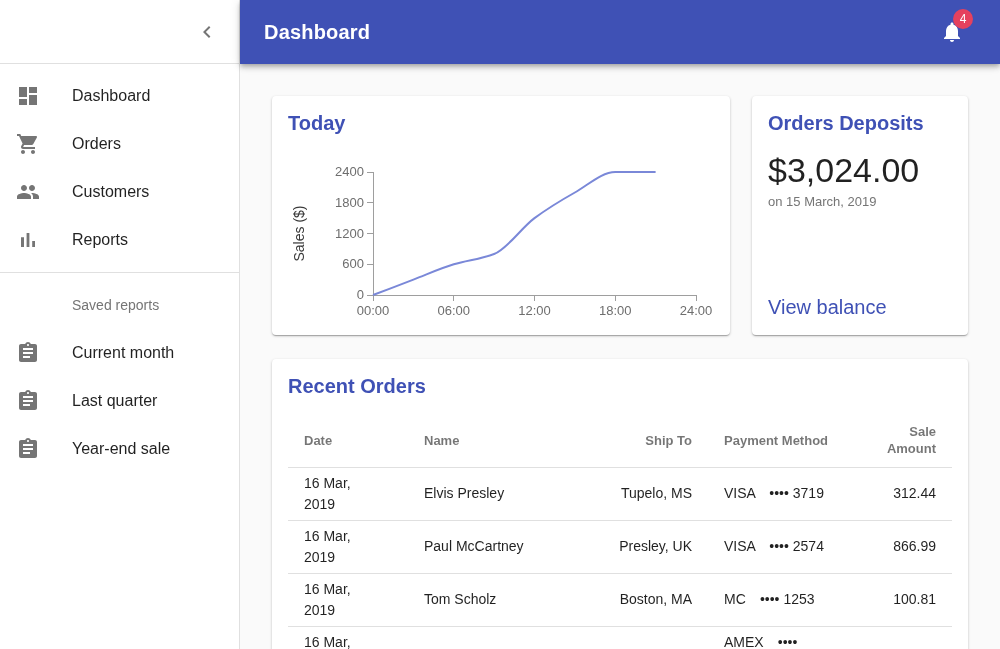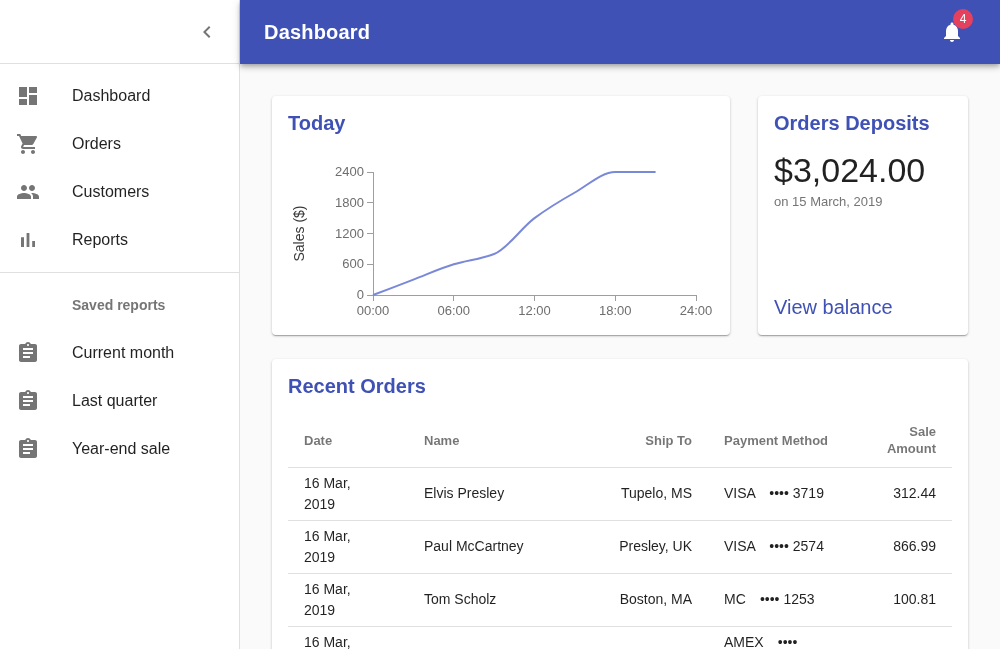--- a/index.html
+++ b/index.html
@@ -44,29 +44,29 @@
   }
   .nav-list { padding: 8px 0; }
   .nav-item {
     height: 48px; display: flex; align-items: center; padding-left: 16px; cursor: pointer;
   }
   .nav-item .icon { width: 56px; display: flex; align-items: center; }
   .nav-item .label { font-size: 16px; color: rgba(0,0,0,0.87); }
   .divider { border-top: 1px solid rgba(0,0,0,0.12); }
   .subheader {
     height: 48px; line-height: 48px; padding-left: 72px;
-    font-size: 14px; font-weight: bold; color: #757575;
+    font-size: 14px; font-weight: normal; color: #757575;
   }
 
   
   .main {
     position: absolute; left: 240px; top: 64px; right: 0; bottom: 0;
     padding: 32px; overflow: hidden;
   }
-  .row1 { display: flex; gap: 28px; margin-bottom: 24px; }
+  .row1 { display: flex; gap: 22px; margin-bottom: 24px; }
   .card {
     background: #fff; border-radius: 4px; padding: 16px;
     box-shadow: 0 1px 3px rgba(0,0,0,.2), 0 1px 1px rgba(0,0,0,.14), 0 2px 1px -1px rgba(0,0,0,.12);
   }
   .card h2 { color: var(--accent); font-size: 20px; font-weight: bold; margin-bottom: 10px; }
   .today-card { width: 458px; height: 239px; }
   .deposits-card { flex: 1; height: 239px; display: flex; flex-direction: column; }
   .deposits-card .amount { font-size: 34px; font-weight: normal; color: rgba(0,0,0,0.87); margin: 6px 0 4px; }
   .deposits-card .dep-date { font-size: 13px; color: #757575; }
   .deposits-card .spacer { flex: 1; }

